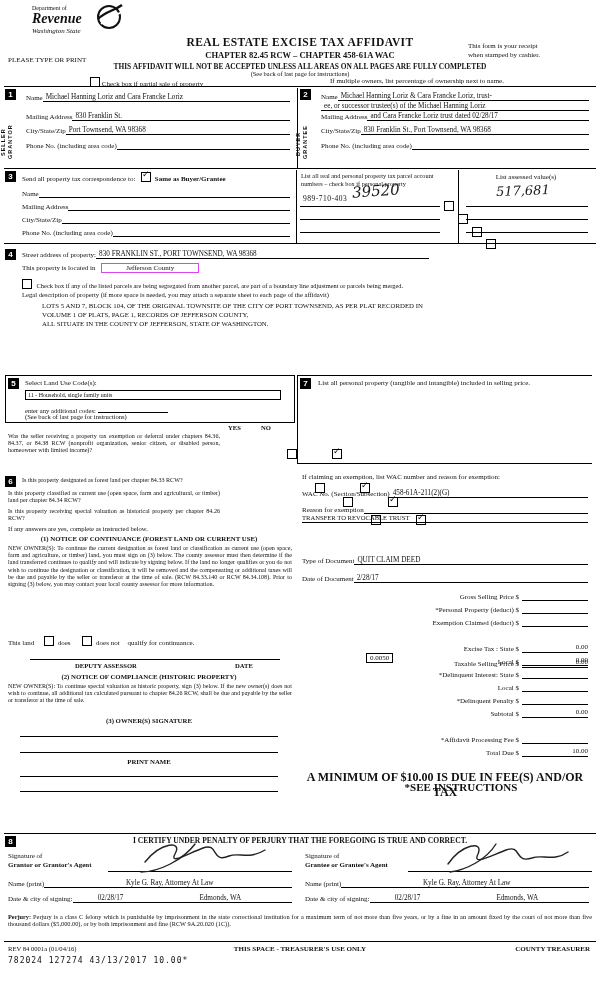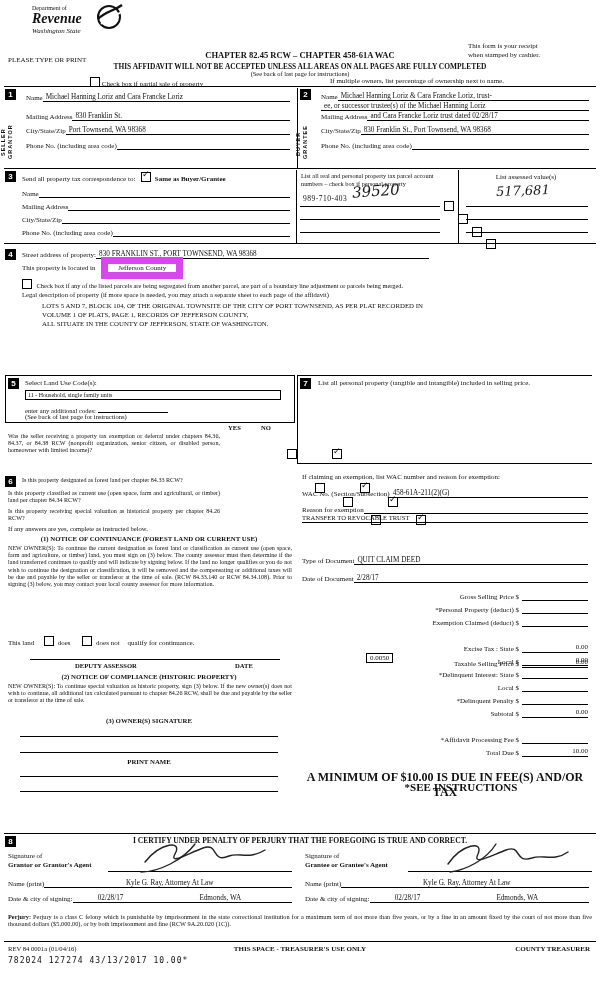--- a/index.html
+++ b/index.html
@@ -43,20 +43,21 @@
     <div style="font-size:6px;">Department of</div>
     <div style="font:bold italic 14px 'Liberation Serif',serif;">Revenue</div>
     <div style="font:italic 7px 'Liberation Serif',serif;">Washington State</div>
     <svg class="abs" style="left:62px;top:-2px;" width="30" height="28" viewBox="0 0 30 28">
       <circle cx="15" cy="14" r="11" fill="none" stroke="#111" stroke-width="2"></circle>
       <path d="M4,16 C12,8 20,8 28,2" fill="none" stroke="#111" stroke-width="2.4"></path>
       <path d="M7,21 C15,14 22,13 29,8" fill="none" stroke="#fff" stroke-width="1.6"></path>
     </svg>
   </div>
 
+  <div class="abs ctr b" style="left:0;right:0;top:36px;font-size:11.5px;letter-spacing:.4px;">REAL ESTATE EXCISE TAX AFFIDAVIT</div>
   <div class="abs ctr b" style="left:0;right:0;top:50px;font-size:8.5px;">CHAPTER 82.45 RCW – CHAPTER 458-61A WAC</div>
 
   <div class="abs" style="left:468px;top:42px;width:125px;font-size:7px;line-height:1.25;">
     <div>This form is your receipt</div>
     <div>when stamped by cashier.</div>
   </div>
 
   <div class="abs" style="left:8px;top:56px;font-size:7px;">PLEASE TYPE OR PRINT</div>
   <div class="abs ctr b" style="left:0;right:0;top:62px;font-size:7.4px;">THIS AFFIDAVIT WILL NOT BE ACCEPTED UNLESS ALL AREAS ON ALL PAGES ARE FULLY COMPLETED</div>
   <div class="abs ctr" style="left:0;right:0;top:70px;font-size:6.4px;">(See back of last page for instructions)</div>
@@ -168,21 +169,21 @@
   <div class="hline" style="left:4px;top:243px;width:592px;"></div>
 
   
   <span class="numbox" style="left:5px;top:249px;">4</span>
   <div class="row" style="left:22px;top:250px;width:560px;">
     <span class="lbl">Street address of property:</span>
     <span class="ul val" style="width:330px;">830 FRANKLIN ST., PORT TOWNSEND, WA 98368</span>
   </div>
   <div class="abs" style="left:22px;top:264px;font-size:7px;">
     <span>This property is located in</span>
-    <span style="border:7px solid #d946ef;padding:0 10px;margin-left:4px;margin-top:30px;">Jefferson County</span>
+    <span style="border:1px solid #d946ef;padding:0 24px;margin-left:4px;margin-top:30px;">Jefferson County</span>
   </div>
   <div class="abs" style="left:22px;top:279px;font-size:6.4px;">
     <span class="cb" style="margin-right:3px;"></span>
     <span>Check box if any of the listed parcels are being segregated from another parcel, are part of a boundary line adjustment or parcels being merged.</span>
   </div>
   <div class="abs" style="left:22px;top:291px;font-size:6.6px;">Legal description of property (if more space is needed, you may attach a separate sheet to each page of the affidavit)</div>
   <div class="abs" style="left:42px;top:302px;font-size:6.8px;">LOTS 5 AND 7, BLOCK 104, OF THE ORIGINAL TOWNSITE OF THE CITY OF PORT TOWNSEND, AS PER PLAT RECORDED IN</div>
   <div class="abs" style="left:42px;top:311px;font-size:6.8px;">VOLUME 1 OF PLATS, PAGE 1, RECORDS OF JEFFERSON COUNTY,</div>
   <div class="abs" style="left:42px;top:320px;font-size:6.8px;">ALL SITUATE IN THE COUNTY OF JEFFERSON, STATE OF WASHINGTON.</div>
 

